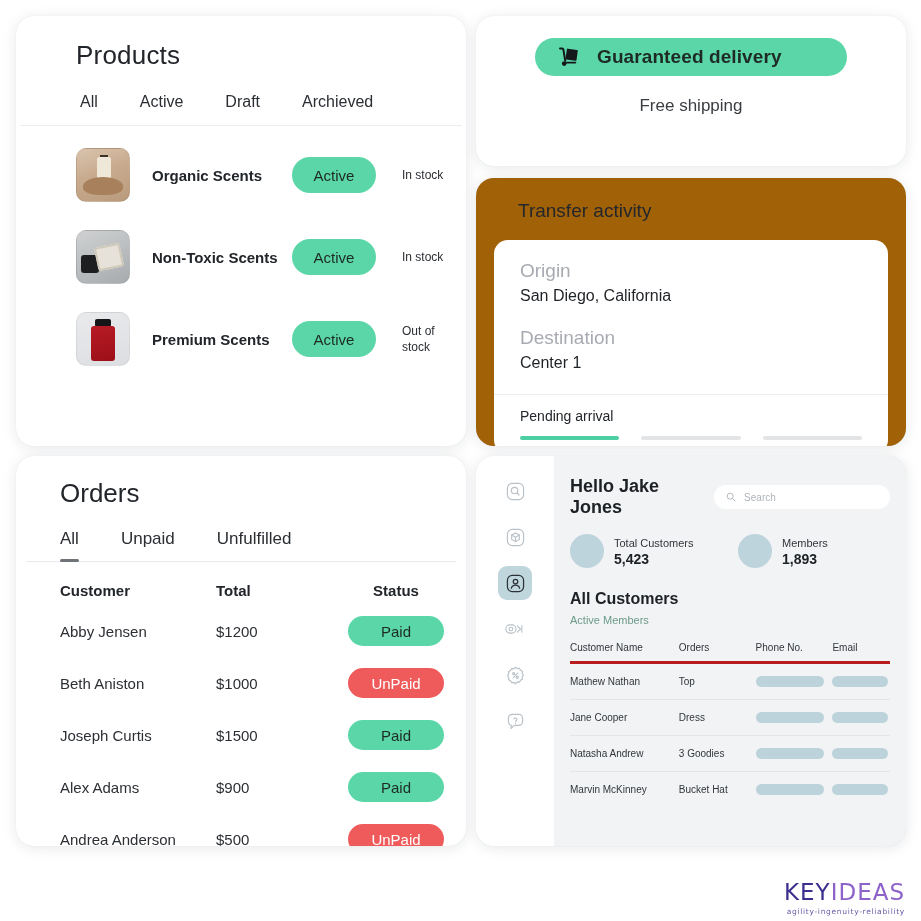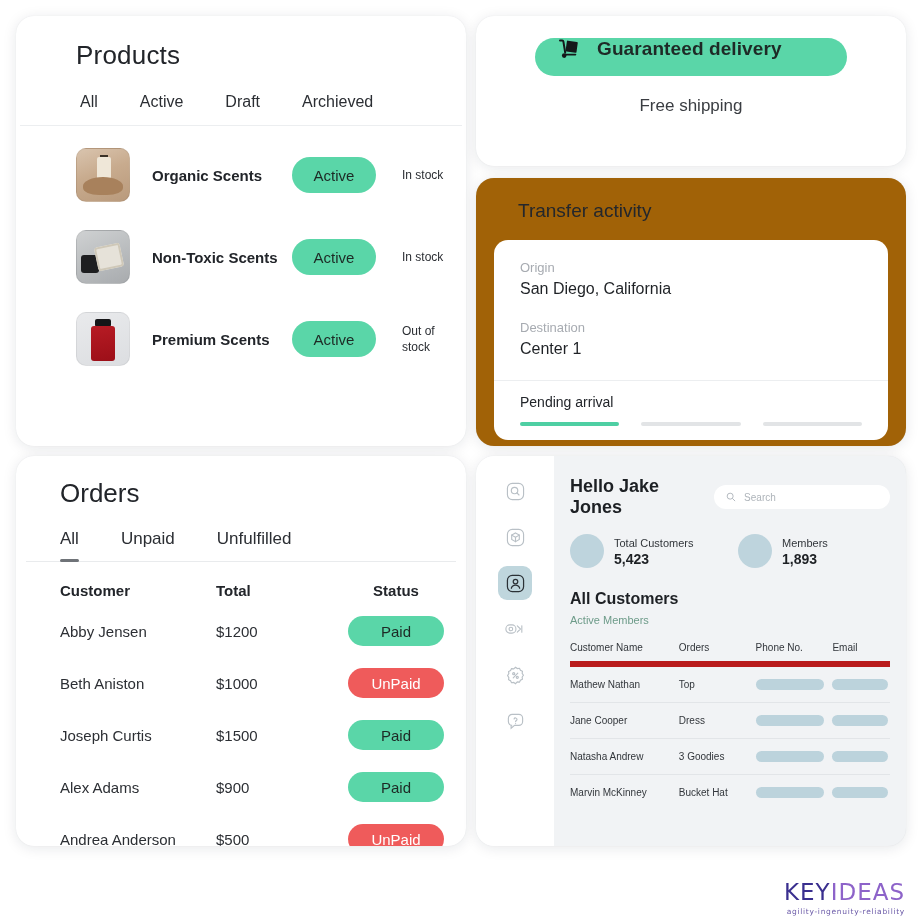--- a/index.html
+++ b/index.html
@@ -147,20 +147,21 @@
     justify-content: flex-start;
     padding-top: 22px;
     height: 150px;
   }
   .delivery-banner {
     background: #5ad6a8;
     border-radius: 999px;
     height: 38px;
     padding: 0 28px 0 22px;
     display: flex;
+    align-items: center;
     gap: 16px;
     min-width: 312px;
     justify-content: flex-start;
   }
   .delivery-banner-text {
     font-size: 19px;
     font-weight: 700;
     color: #1e2a26;
     letter-spacing: .1px;
   }
@@ -186,21 +187,21 @@
     padding-left: 24px;
     padding-top: 4px;
   }
   .transfer-inner {
     background: #ffffff;
     border-radius: 14px;
     margin-top: 18px;
     padding: 20px 26px 0 26px;
   }
   .field-label {
-    font-size: 13px;
+    font-size: 19px;
     color: #a7abb1;
     margin-bottom: 5px;
   }
   .field-value {
     font-size: 16px;
     color: #1f2226;
     margin-bottom: 22px;
   }
   .transfer-divider { border-top: 1px solid #eceef0; margin: 0 -26px; }
   .transfer-status {
@@ -335,21 +336,21 @@
   .stat-label { font-size: 11px; color: #32363b; line-height: 1.5; }
   .stat-value { font-size: 14px; font-weight: 700; color: #1d2024; }
 
   .cust-h2 { font-size: 16px; font-weight: 700; color: #1d2024; margin-top: 22px; }
   .cust-sub { font-size: 11px; color: #6d9b89; margin-top: 6px; }
 
   .cust-table { width: 100%; border-collapse: collapse; margin-top: 10px; }
   .cust-table th {
     font-size: 10px; font-weight: 400; color: #32363b;
     text-align: left; padding: 6px 0 8px 0;
-    border-bottom: 6px solid #b91c1c;
+    border-bottom: 3px solid #b91c1c;
   }
   .cust-table td {
     font-size: 10px; color: #32363b;
     padding: 12px 0; border-bottom: 1px solid #e2e5e8;
   }
   .cust-table tr:last-child td { border-bottom: none; }
   .redact {
     display: block;
     height: 11px;
     border-radius: 6px;

